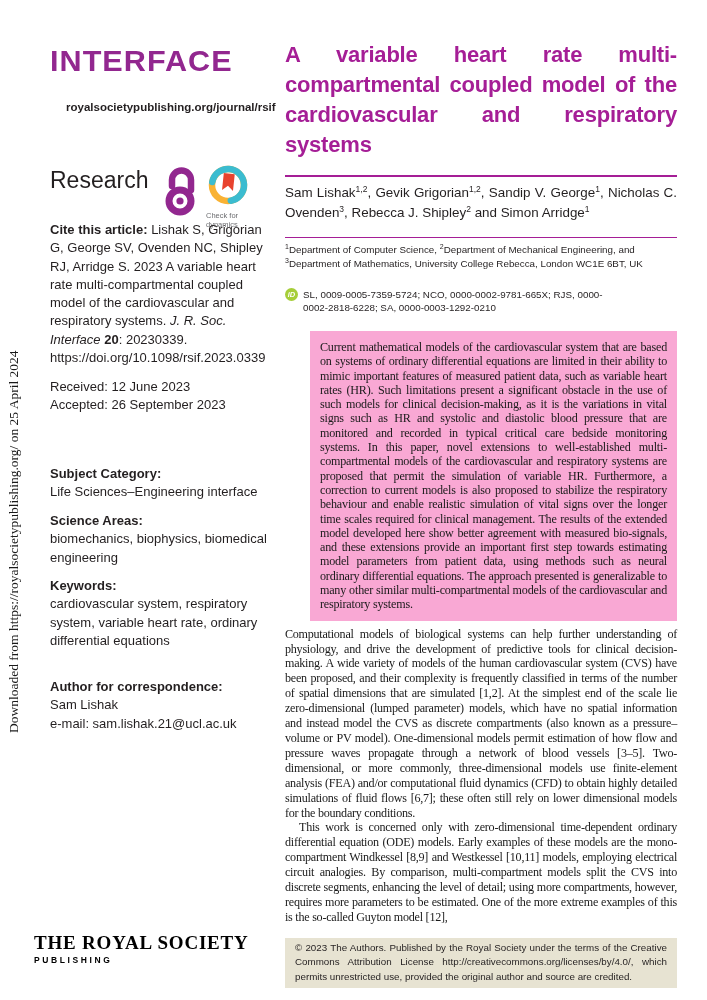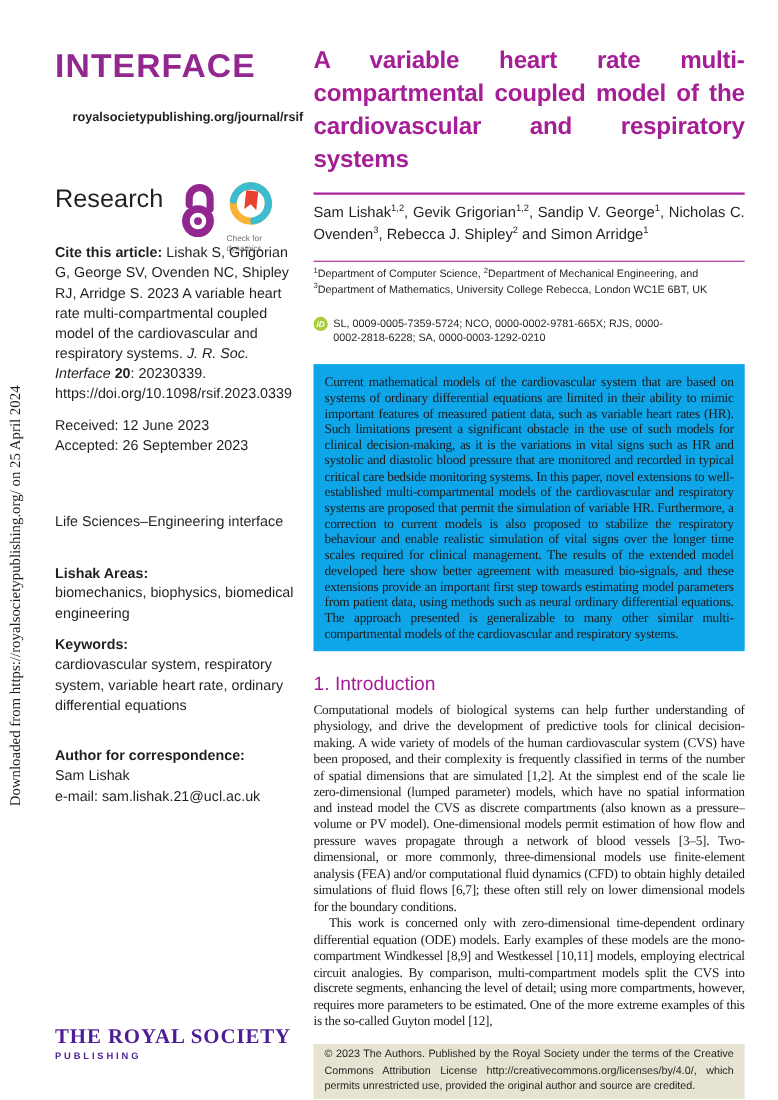--- a/index.html
+++ b/index.html
@@ -40,34 +40,34 @@
   .rule.thin { height:1px; }
   .authors { margin-top:6px; font-size:13.4px; line-height:19.5px; text-align:justify; }
   .authors sup { font-size:8.5px; }
   .affils { margin-top:5px; font-size:9.8px; line-height:13.5px; }
   .affils sup { font-size:7px; }
   .orcid-line { margin-top:18px; font-size:9.8px; line-height:13px; display:flex; gap:5px; }
   .orcid-badge { flex:0 0 auto; width:13px; height:13px; border-radius:50%; background:#a6ce39;
     color:#fff; font-size:7.5px; font-weight:bold; text-align:center; line-height:13px; font-style:italic; }
   .orcid-ids { width:310px; }
 
-  .abstract-box { margin-top:17px; background:#0ea5e9; padding:9px 10px;
+  .abstract-box { margin-top:17px; background:#f9a8d4; padding:9px 10px;
     font-family:"Liberation Serif", serif; font-size:12.1px; line-height:14.3px;
-    text-align:justify; letter-spacing:-0.2px; color:#1a1a1a; }
+    text-align:justify; letter-spacing:-0.2px; color:#1a1a1a;margin-left:25px; }
 
   .sec-heading { margin-top:19px; font-size:17.5px; color:#a51e96; font-weight:normal; }
   .body-text { margin-top:6px; font-family:"Liberation Serif", serif; font-size:12.1px;
     line-height:14.9px; text-align:justify; letter-spacing:-0.25px; color:#1a1a1a; }
   .body-text p + p { text-indent:14px; }
 
   .copyright-box { margin-top:13px; background:#e7e3d2; padding:3px 10px;
     font-size:9.8px; line-height:14.6px; text-align:justify; }
 
   
-  .rs-logo { position:absolute; left:50px; top:932px; color:#4c1d95;
+  .rs-logo { position:absolute; left:34px; top:932px; color:#000000;
     font-family:"Liberation Serif", serif; }
   .rs-logo .l1 { font-size:19px; font-weight:bold; letter-spacing:0.8px; }
   .rs-logo .l2 { font-size:8.5px; font-weight:bold; letter-spacing:2.6px; margin-top:1px;
     font-family:"Liberation Sans", sans-serif; }
 
   .seg-b { font-weight:bold; }
   .seg-i { font-style:italic; }
   sup { font-size:0.65em; vertical-align:super; line-height:0; }
   .doi-link, .email-line, .journal-url { color:#231f20; }
 </style>
@@ -106,25 +106,26 @@
     <div><span class="seg-b">Cite this article: </span><span>Lishak S, Grigorian G, George SV, Ovenden NC, Shipley RJ, Arridge S. 2023 A variable heart rate multi-compartmental coupled model of the cardiovascular and respiratory systems. </span><span class="seg-i">J. R. Soc. Interface</span><span> </span><span class="seg-b">20</span><span>: 20230339.</span></div>
     <div class="doi-link">https://doi.org/10.1098/rsif.2023.0339</div>
   </div>
 
   <div class="side blk-dates">
     <div>Received: 12 June 2023</div>
     <div>Accepted: 26 September 2023</div>
   </div>
 
   <div class="side blk-subjcat">
+    <div class="lbl">Subject Category:</div>
     <div>Life Sciences–Engineering interface</div>
   </div>
 
   <div class="side blk-subjareas">
-    <div class="lbl">Lishak Areas:</div>
+    <div class="lbl">Science Areas:</div>
     <div>biomechanics, biophysics, biomedical engineering</div>
   </div>
 
   <div class="side blk-keywords">
     <div class="lbl">Keywords:</div>
     <div>cardiovascular system, respiratory system, variable heart rate, ordinary differential equations</div>
   </div>
 
   <div class="side blk-corr">
     <div class="lbl">Author for correspondence:</div>
@@ -139,21 +140,20 @@
     <hr class="rule thin">
     <div class="affils"><sup>1</sup><span>Department of Computer Science, </span><sup>2</sup><span>Department of Mechanical Engineering, and </span><sup>3</sup><span>Department of Mathematics, University College Rebecca, London WC1E 6BT, UK</span></div>
 
     <div class="orcid-line">
       <span class="orcid-badge">iD</span>
       <span class="orcid-ids">SL, 0009-0005-7359-5724; NCO, 0000-0002-9781-665X; RJS, 0000-0002-2818-6228; SA, 0000-0003-1292-0210</span>
     </div>
 
     <div class="abstract-box">Current mathematical models of the cardiovascular system that are based on systems of ordinary differential equations are limited in their ability to mimic important features of measured patient data, such as variable heart rates (HR). Such limitations present a significant obstacle in the use of such models for clinical decision-making, as it is the variations in vital signs such as HR and systolic and diastolic blood pressure that are monitored and recorded in typical critical care bedside monitoring systems. In this paper, novel extensions to well-established multi-compartmental models of the cardiovascular and respiratory systems are proposed that permit the simulation of variable HR. Furthermore, a correction to current models is also proposed to stabilize the respiratory behaviour and enable realistic simulation of vital signs over the longer time scales required for clinical management. The results of the extended model developed here show better agreement with measured bio-signals, and these extensions provide an important first step towards estimating model parameters from patient data, using methods such as neural ordinary differential equations. The approach presented is generalizable to many other similar multi-compartmental models of the cardiovascular and respiratory systems.</div>
 
-    <h2 class="sec-heading">1. Introduction</h2>
     <div class="body-text">
       <p>Computational models of biological systems can help further understanding of physiology, and drive the development of predictive tools for clinical decision-making. A wide variety of models of the human cardiovascular system (CVS) have been proposed, and their complexity is frequently classified in terms of the number of spatial dimensions that are simulated [1,2]. At the simplest end of the scale lie zero-dimensional (lumped parameter) models, which have no spatial information and instead model the CVS as discrete compartments (also known as a pressure–volume or PV model). One-dimensional models permit estimation of how flow and pressure waves propagate through a network of blood vessels [3–5]. Two-dimensional, or more commonly, three-dimensional models use finite-element analysis (FEA) and/or computational fluid dynamics (CFD) to obtain highly detailed simulations of fluid flows [6,7]; these often still rely on lower dimensional models for the boundary conditions.</p>
       <p>This work is concerned only with zero-dimensional time-dependent ordinary differential equation (ODE) models. Early examples of these models are the mono-compartment Windkessel [8,9] and Westkessel [10,11] models, employing electrical circuit analogies. By comparison, multi-compartment models split the CVS into discrete segments, enhancing the level of detail; using more compartments, however, requires more parameters to be estimated. One of the more extreme examples of this is the so-called Guyton model [12],</p>
     </div>
 
     <div class="copyright-box">© 2023 The Authors. Published by the Royal Society under the terms of the Creative Commons Attribution License http://creativecommons.org/licenses/by/4.0/, which permits unrestricted use, provided the original author and source are credited.</div>
   </div>
 
   <div class="rs-logo">
     <div class="l1">THE ROYAL SOCIETY</div>

